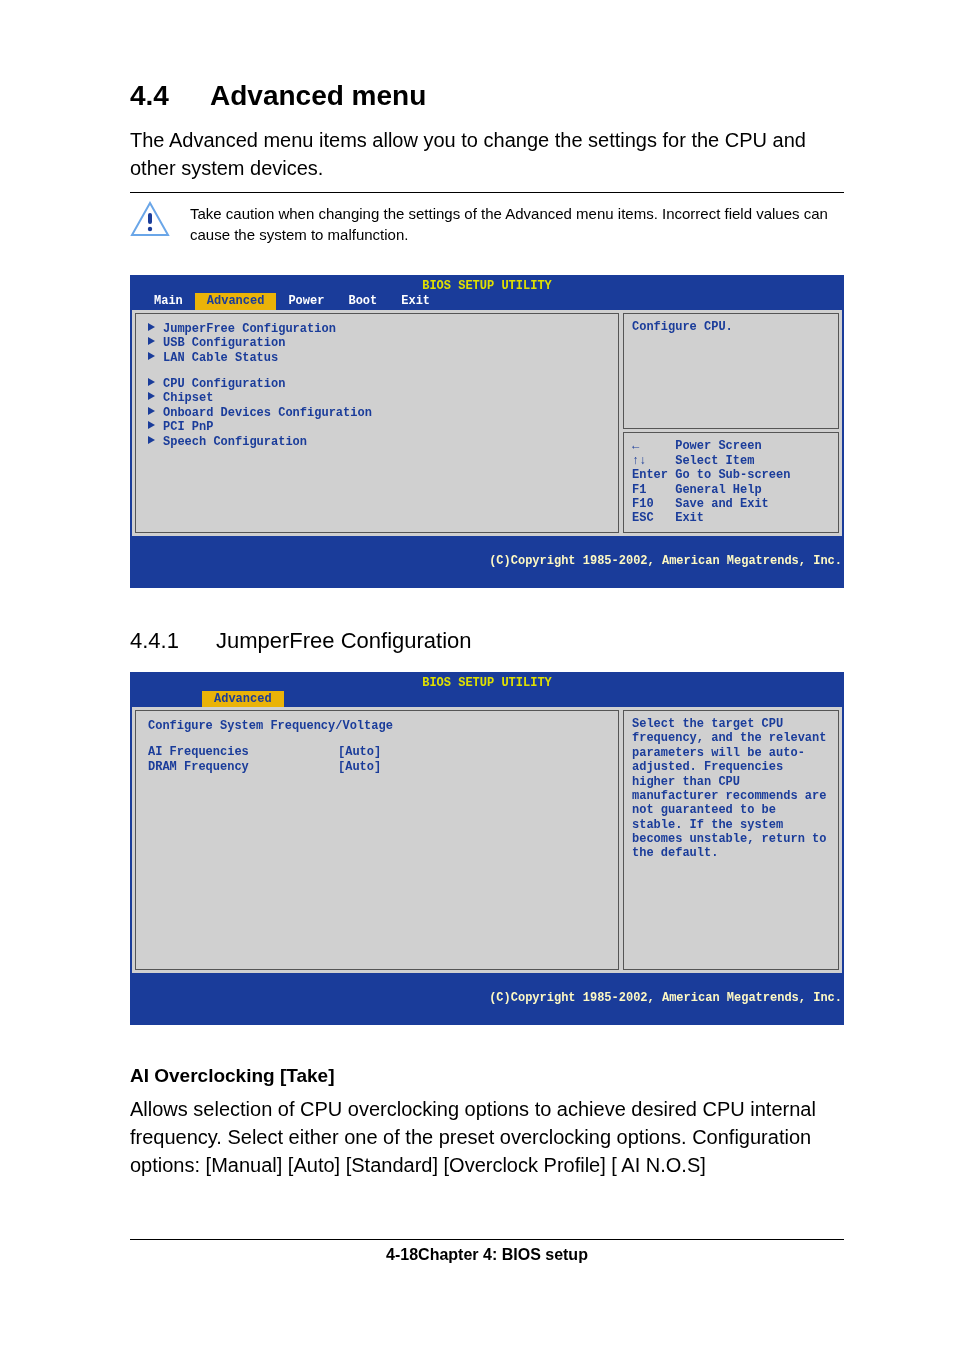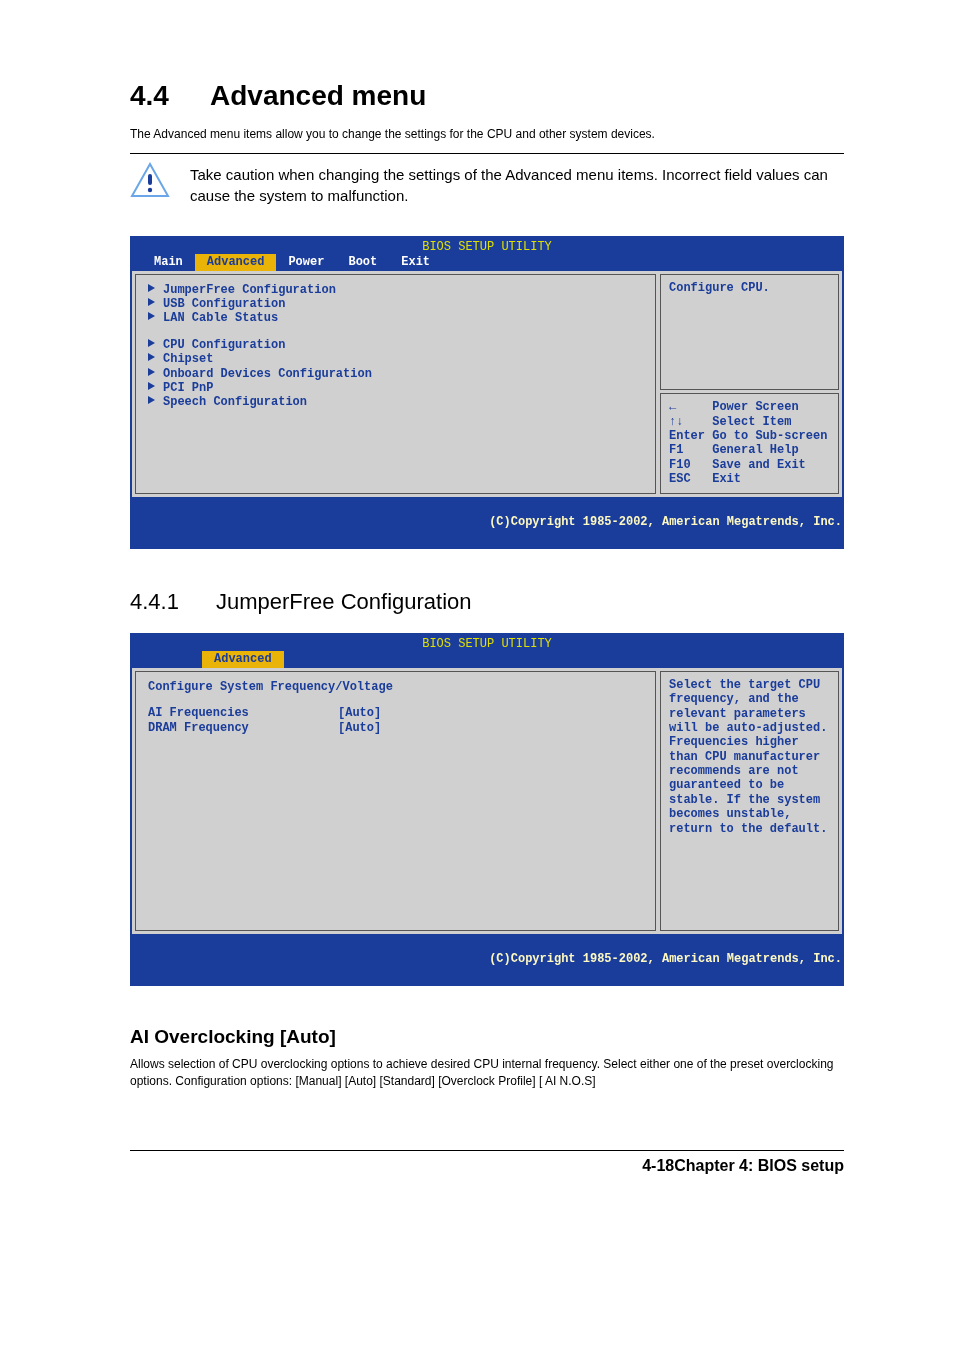--- a/index.html
+++ b/index.html
@@ -5,50 +5,50 @@
 * { margin: 0; padding: 0; box-sizing: border-box; }
 body {
   font-family: Arial, Helvetica, sans-serif;
   background: #fff;
   width: 954px;
   padding: 80px 110px 50px 130px;
   color: #000;
 }
 h1 { font-size: 28px; font-weight: bold; margin-bottom: 14px; }
 .section-num { display:inline-block; width: 80px; }
-.body-text { font-size: 12px; line-height: 1.4; margin-bottom: 10px; }
+.body-text { font-size: 20px; line-height: 1.4; margin-bottom: 10px; }
 .hr { border-top: 1px solid #000; margin: 6px 0 8px 0; }
 .caution-row { display: flex; align-items: flex-start; gap: 20px; margin-bottom: 30px; }
 .caution-icon { width: 40px; height: 36px; flex: 0 0 40px; }
 .caution-text { font-size: 15px; line-height: 1.4; padding-top: 2px; }
 
 .bios-box {
   border: 2px solid #1a3c9a;
   background: #1a3c9a;
   font-family: "Courier New", monospace;
   font-size: 12px;
   line-height: 1.2;
   margin-bottom: 40px;
 }
-.bios-title { text-align: center; color: #e0e000; font-weight: normal; padding-top: 2px; }
+.bios-title { text-align: center; color: #e0e000; font-weight: bold; padding-top: 2px; }
 .bios-tabs { display: flex; padding-left: 10px; color: #fff; font-weight: bold; }
 .bios-tab { padding: 1px 12px; }
 .bios-tab.active { background: #eab308; color: #1a3c9a; }
 .bios-body { display: flex; background: #d0d0d0; }
 .bios-left {
   flex: 1;
   border: 1px solid #555;
   margin: 3px 2px 3px 3px;
   padding: 8px 12px;
   color: #1a3c9a;
   font-weight: bold;
   min-height: 220px;
 }
 .bios-right {
-  width: 179px;
+  width: 216px;
   margin: 3px 3px 3px 2px;
   display: flex;
   flex-direction: column;
 }
 .bios-help-top, .bios-help-bot {
   border: 1px solid #555;
   padding: 6px 8px;
   color: #1a3c9a;
   font-weight: bold;
 }
@@ -57,21 +57,21 @@
 .menu-item { white-space: pre; }
 .tri { display:inline-block; width:0;height:0;border-top:4px solid transparent;border-bottom:4px solid transparent;border-left:7px solid #1a3c9a; margin-right:8px; vertical-align:1px;}
 .bios-copyright { text-align: right; color: #fef9c3; background:#1a3c9a; padding:18px 0; font-weight:bold;}
 .bios-setting-row { display:flex; }
 .bios-setting-row .lbl { width: 190px; }
 
 h2 { font-size: 22px; font-weight: normal; margin: 10px 0 18px 0; }
 h2 .subnum { display:inline-block; width: 86px; }
 h3 { font-size: 19px; font-weight: bold; margin: 8px 0 8px 0; }
 
-.footer { margin-top: 60px; border-top: 1px solid #000; padding-top: 6px; display:flex; justify-content:flex-end; font-weight:bold; font-size:16px;}
+.footer { margin-top: 60px; border-top: 1px solid #000; padding-top: 6px; display:flex; justify-content:center; font-weight:bold; font-size:16px;}
 .key-row { white-space: pre; }
 </style>
 </head>
 <body>
 
 <h1>
   <span class="section-num">4.4</span><span>Advanced menu</span>
 </h1>
 
 <p class="body-text">The Advanced menu items allow you to change the settings for the CPU and other system devices.</p>
@@ -145,19 +145,19 @@
         <span>[Auto]</span>
       </div>
     </div>
     <div class="bios-right">
       <div class="bios-help-top" style="min-height:260px">Select the target CPU frequency, and the relevant parameters will be auto-adjusted. Frequencies higher than CPU manufacturer recommends are not guaranteed to be stable. If the system becomes unstable, return to the default.</div>
     </div>
   </div>
   <div class="bios-copyright">(C)Copyright 1985-2002, American Megatrends, Inc.</div>
 </div>
 
-<h3>AI Overclocking [Auto]</h3>
+<h3>AI Overclocking [Take]</h3>
 <p class="body-text">Allows selection of CPU overclocking options to achieve desired CPU internal frequency. Select either one of the preset overclocking options. Configuration options: [Manual] [Auto] [Standard] [Overclock Profile] [ AI N.O.S]</p>
 
 <div class="footer">
   <span>4-18</span>
   <span>Chapter 4: BIOS setup</span>
 </div>
 
 </body></html>

